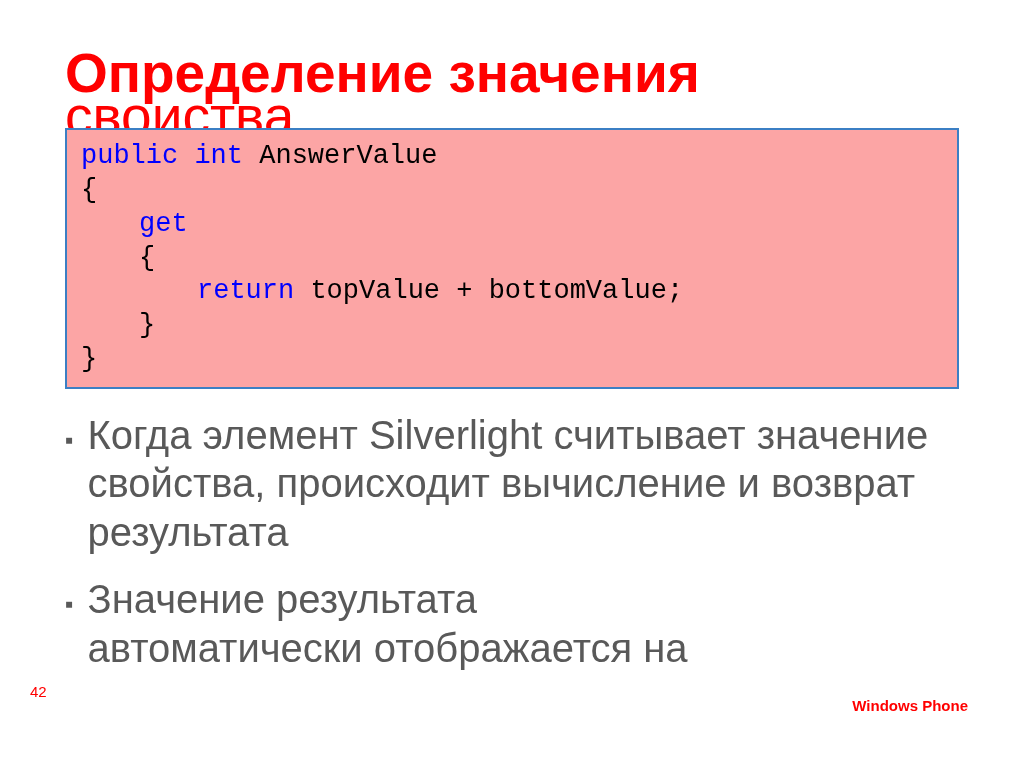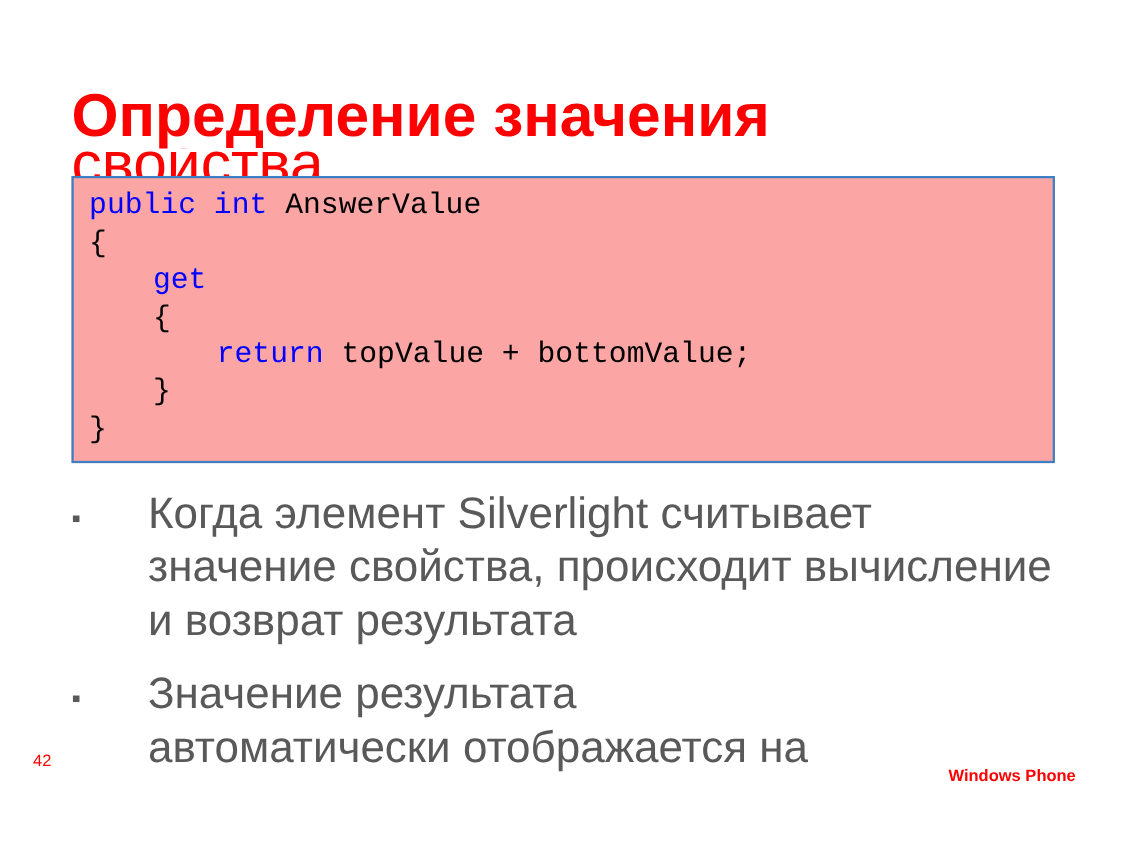--- a/index.html
+++ b/index.html
@@ -5,21 +5,21 @@
   * { margin: 0; padding: 0; box-sizing: border-box; }
   body {
     width: 1024px;
     height: 768px;
     background: #ffffff;
     font-family: Verdana, Geneva, sans-serif;
     position: relative;
     overflow: hidden;
   }
   .slide {
-    padding: 76px 65px 0 65px;
+    padding: 44px 65px 0 65px;
     height: 100%;
   }
   .title {
     color: #ff0000;
     font-size: 55px;
     font-weight: bold;
     line-height: 1.08;
     margin-bottom: 0;
   }
   .title-cut {
@@ -59,32 +59,31 @@
     display: flex;
   }
   .bullets li .marker {
     color: #595959;
     font-size: 24px;
     margin-right: 14px;
     margin-top: 14px;
   }
   .bullets li .txt {
     flex: 1;
-    margin-left: 47px;
   }
   .page-num {
     position: absolute;
     left: 30px;
     bottom: 68px;
     color: #ff0000;
     font-size: 15px;
   }
   .footer-brand {
     position: absolute;
-    right: 46px;
+    right: 56px;
     bottom: 54px;
     color: #ff0000;
     font-size: 15px;
     font-weight: bold;
   }
   .cut-bottom {
     overflow: hidden;
     max-height: 202px;
   }
 </style>

